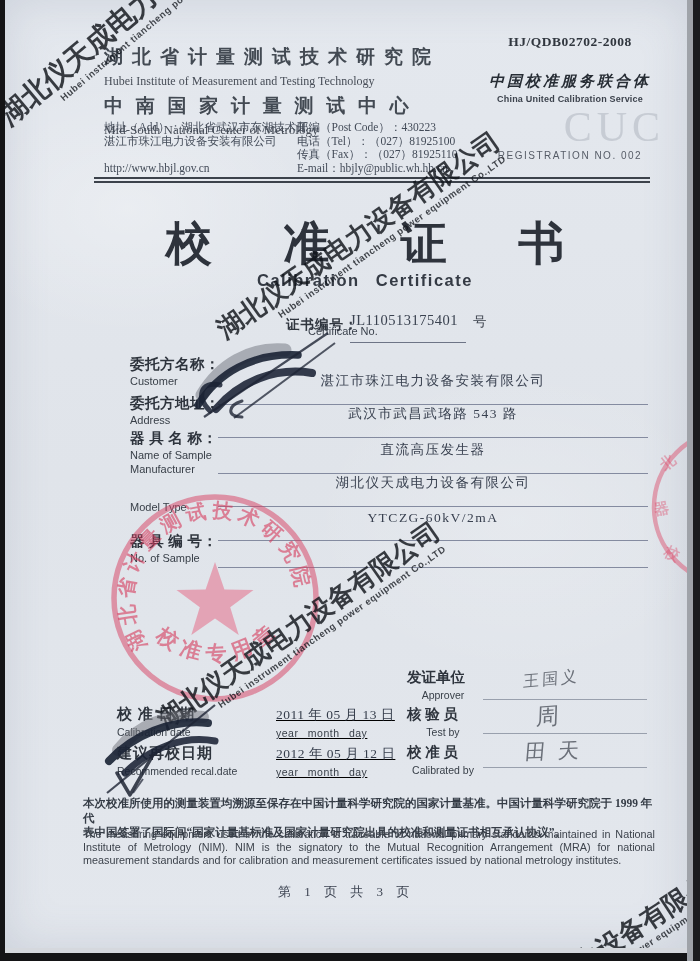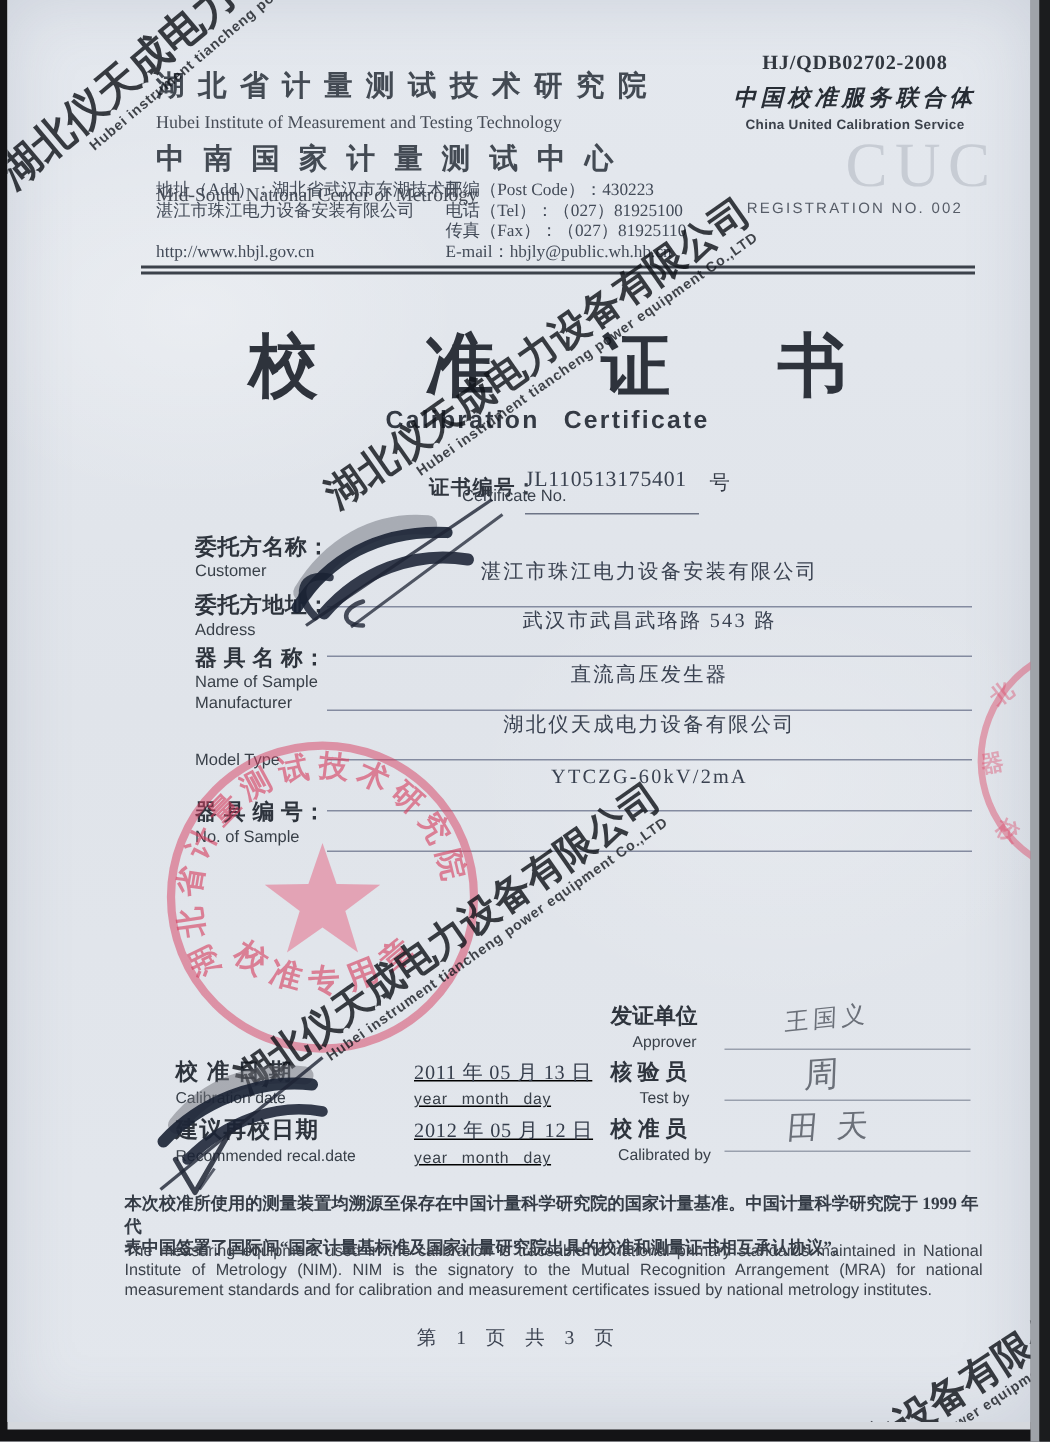--- a/index.html
+++ b/index.html
@@ -24,21 +24,21 @@
   .org-cn{font:600 19px "Liberation Serif",serif;letter-spacing:9px;color:#434a53;white-space:nowrap;}
   .org-en{font:400 12px "Liberation Serif",serif;color:#474d57;margin-top:4px;white-space:nowrap;}
   .center-cn{font:600 19px "Liberation Serif",serif;letter-spacing:4px;color:#434a53;margin-top:4px;white-space:nowrap;}
   .center-en{font:400 13px "Liberation Serif",serif;color:#474d57;margin-top:3px;white-space:nowrap;}
   .contact{position:absolute;left:99px;top:121px;width:555px;font:400 11.5px "Liberation Serif",serif;color:#434b58;line-height:13.5px;}
   .contact .col1{position:absolute;left:0;top:0;width:215px;}
   .contact .col2{position:absolute;left:193px;top:0;width:260px;}
   .contact .gap{height:13.5px;}
   .hdr-right{position:absolute;left:470px;top:34px;width:190px;text-align:center;}
   .doc-code{font:700 13.5px "Liberation Serif",serif;color:#31373f;letter-spacing:.5px;}
-  .cucs-cn{font:700 15px "Liberation Serif",serif;color:#272d35;letter-spacing:3px;margin-top:6px;font-style:italic;}
+  .cucs-cn{font:700 15px "Liberation Serif",serif;color:#272d35;letter-spacing:3px;margin-top:22px;font-style:italic;}
   .cucs-en{font:700 9px "Liberation Sans",sans-serif;color:#3c424c;letter-spacing:.2px;margin-top:3px;}
   .cuc-logo{font:400 42px "Liberation Serif",serif;color:#c7ccd4;letter-spacing:5px;margin-top:2px;line-height:42px;text-align:right;}
   .reg-no{font:400 10px "Liberation Sans",sans-serif;color:#565c67;letter-spacing:1.5px;margin-top:2px;}
   .double-rule{position:absolute;left:89px;top:177px;width:556px;height:2px;
     border-top:2.5px solid #3c424b;border-bottom:2px solid #3c424b;}
   
   .title-cn{position:absolute;left:0;top:213px;width:720px;text-align:center;
     font:700 46px "Liberation Serif",serif;color:#2e333c;letter-spacing:30px;text-indent:30px;}
   .title-en{position:absolute;left:0;top:271px;width:720px;text-align:center;
     font:700 16.5px "Liberation Sans",sans-serif;color:#343a44;letter-spacing:1.5px;word-spacing:10px;}

